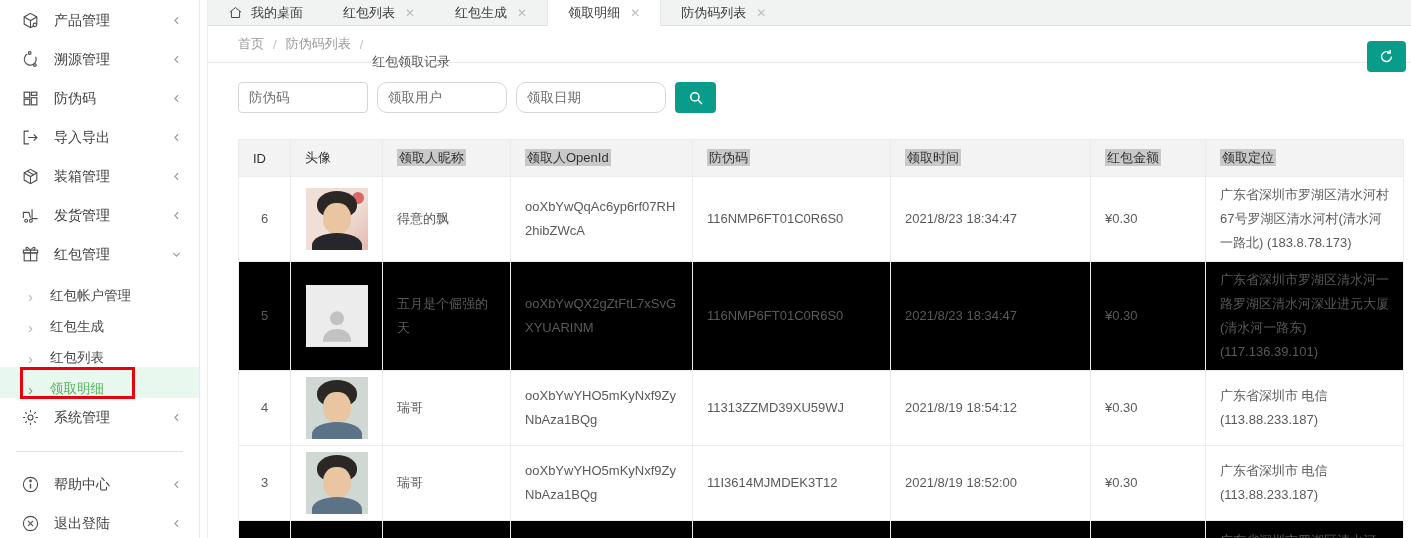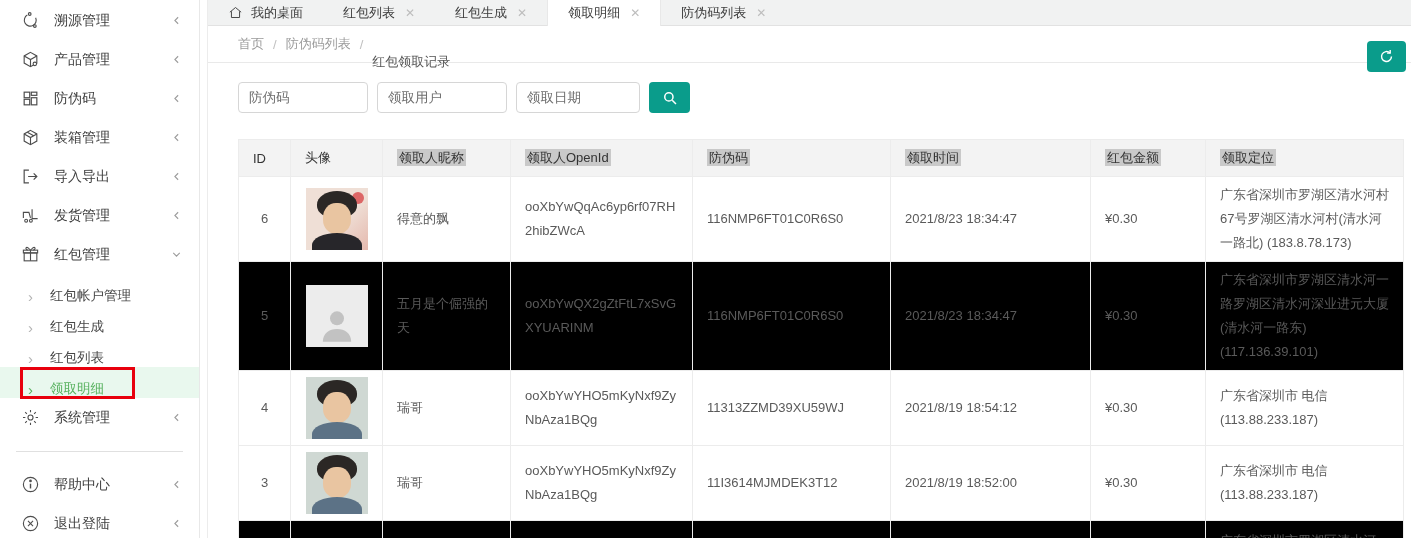--- a/index.html
+++ b/index.html
@@ -45,22 +45,22 @@
   .refresh-btn { position:absolute; right:5px; top:41px; width:39px; height:31px; border:none;
                  background:#0a9c8b; border-radius:4px; display:flex; align-items:center;
                  justify-content:center; cursor:pointer; color:#fff; z-index:4; }
   .refresh-btn svg { width:17px; height:17px; }
 
   .filters { display:flex; margin:19px 0 0 30px; }
   .filters input { width:130px; height:31px; border:1px solid #d6d6d6; border-radius:4px;
                    padding:0 10px; font-size:13.5px; color:#333; outline:none;
                    font-family:"Liberation Sans","DejaVu Sans",sans-serif; }
   .filters input::placeholder { color:#6e6e6e; opacity:1; }
-  .filters input + input { margin-left:9px; }
-  .filters .date-input { width:124px; }
+  .filters input + input { margin-left:9px;border-radius:10px; }
+  .filters .date-input { width:150px; }
   .search-btn { width:41px; height:31px; margin-left:9px; border:none; background:#0a9c8b;
                 border-radius:4px; color:#fff; display:flex; align-items:center;
                 justify-content:center; cursor:pointer; }
   .search-btn svg { width:18px; height:18px; }
 
   
   .grid { margin:26px 0 0 30px; width:1165px; border-collapse:collapse; table-layout:fixed;
           font-size:13px; color:#5a5a5a; }
   .grid th, .grid td { border:1px solid #ececec; vertical-align:middle; padding:6px 14px; }
   .grid thead th { height:37px; background:#f3f3f3; color:#333; font-weight:normal;
@@ -93,41 +93,41 @@
 </style>
 </head>
 <body>
 
 <div class="page">
 
   <nav class="sidebar">
     <div class="side-item">
       <span class="ic">
         <svg viewBox="0 0 24 24" fill="none" stroke="currentColor" stroke-width="1.4">
+            <path d="M12 3l8 4.5v9L12 21l-8-4.5v-9L12 3z"></path>
+            <path d="M4 7.5l8 4.5 8-4.5M12 12v9"></path>
+            <circle cx="17.5" cy="17.5" r="2.2" fill="#fff"></circle>
+          </svg>
+      </span>
+      <span>产品管理</span>
+      <span class="chev">
+          <svg viewBox="0 0 24 24" fill="none" stroke="currentColor" stroke-width="2">
+            <polyline points="15,6 9,12 15,18"></polyline>
+          </svg>
+        </span>
+    </div>
+    <div class="side-item">
+      <span class="ic">
+        <svg viewBox="0 0 24 24" fill="none" stroke="currentColor" stroke-width="1.4">
             <path d="M18.5 8.5A7.5 7.5 0 1 1 8 5.1"></path>
             <circle cx="11" cy="3.8" r="1.7"></circle>
             <circle cx="17.5" cy="19" r="1.7"></circle>
           </svg>
       </span>
       <span>溯源管理</span>
-      <span class="chev">
-          <svg viewBox="0 0 24 24" fill="none" stroke="currentColor" stroke-width="2">
-            <polyline points="15,6 9,12 15,18"></polyline>
-          </svg>
-        </span>
-    </div>
-    <div class="side-item">
-      <span class="ic">
-        <svg viewBox="0 0 24 24" fill="none" stroke="currentColor" stroke-width="1.4">
-            <path d="M12 3l8 4.5v9L12 21l-8-4.5v-9L12 3z"></path>
-            <path d="M4 7.5l8 4.5 8-4.5M12 12v9"></path>
-            <circle cx="17.5" cy="17.5" r="2.2" fill="#fff"></circle>
-          </svg>
-      </span>
-      <span>产品管理</span>
       <span class="chev">
           <svg viewBox="0 0 24 24" fill="none" stroke="currentColor" stroke-width="2">
             <polyline points="15,6 9,12 15,18"></polyline>
           </svg>
         </span>
     </div>
     <div class="side-item">
       <span class="ic">
         <svg viewBox="0 0 24 24" fill="none" stroke="currentColor" stroke-width="1.5">
             <rect x="4" y="4" width="7" height="7"></rect>
@@ -138,40 +138,40 @@
       </span>
       <span>防伪码</span>
       <span class="chev">
           <svg viewBox="0 0 24 24" fill="none" stroke="currentColor" stroke-width="2">
             <polyline points="15,6 9,12 15,18"></polyline>
           </svg>
         </span>
     </div>
     <div class="side-item">
       <span class="ic">
-        <svg viewBox="0 0 24 24" fill="none" stroke="currentColor" stroke-width="1.4">
-            <path d="M12 3l8 4.5v9L12 21l-8-4.5v-9L12 3z"></path>
-            <path d="M4 7.5l8 4.5 8-4.5M12 12v9M8 5.3l8 4.4"></path>
-          </svg>
-      </span>
-      <span>装箱管理</span>
-      <span class="chev">
-          <svg viewBox="0 0 24 24" fill="none" stroke="currentColor" stroke-width="2">
-            <polyline points="15,6 9,12 15,18"></polyline>
-          </svg>
-        </span>
-    </div>
-    <div class="side-item">
-      <span class="ic">
         <svg viewBox="0 0 24 24" fill="none" stroke="currentColor" stroke-width="1.5">
             <path d="M10 4H4v16h6"></path>
             <path d="M9 12h11M16 8l4 4-4 4"></path>
           </svg>
       </span>
       <span>导入导出</span>
+      <span class="chev">
+          <svg viewBox="0 0 24 24" fill="none" stroke="currentColor" stroke-width="2">
+            <polyline points="15,6 9,12 15,18"></polyline>
+          </svg>
+        </span>
+    </div>
+    <div class="side-item">
+      <span class="ic">
+        <svg viewBox="0 0 24 24" fill="none" stroke="currentColor" stroke-width="1.4">
+            <path d="M12 3l8 4.5v9L12 21l-8-4.5v-9L12 3z"></path>
+            <path d="M4 7.5l8 4.5 8-4.5M12 12v9M8 5.3l8 4.4"></path>
+          </svg>
+      </span>
+      <span>装箱管理</span>
       <span class="chev">
           <svg viewBox="0 0 24 24" fill="none" stroke="currentColor" stroke-width="2">
             <polyline points="15,6 9,12 15,18"></polyline>
           </svg>
         </span>
     </div>
     <div class="side-item">
       <span class="ic">
         <svg viewBox="0 0 24 24" fill="none" stroke="currentColor" stroke-width="1.4">
             <path d="M3 15V8h7l2 7"></path>

